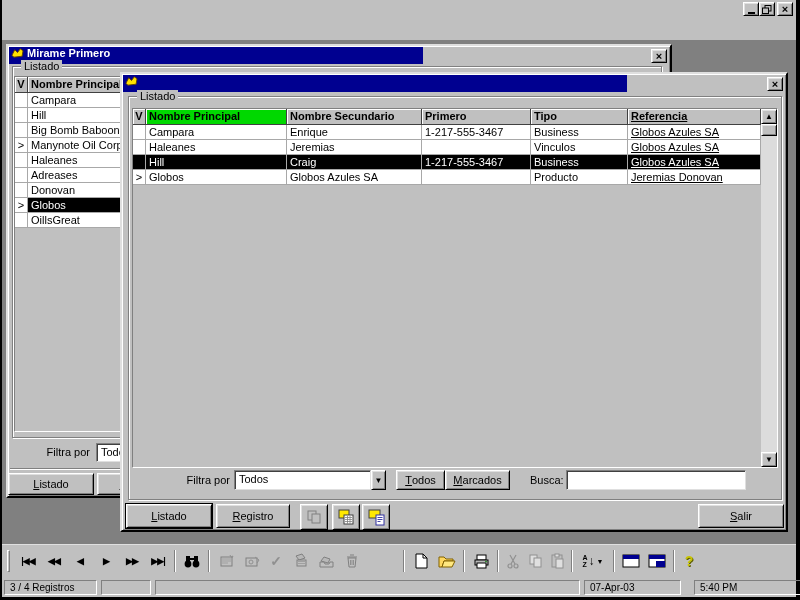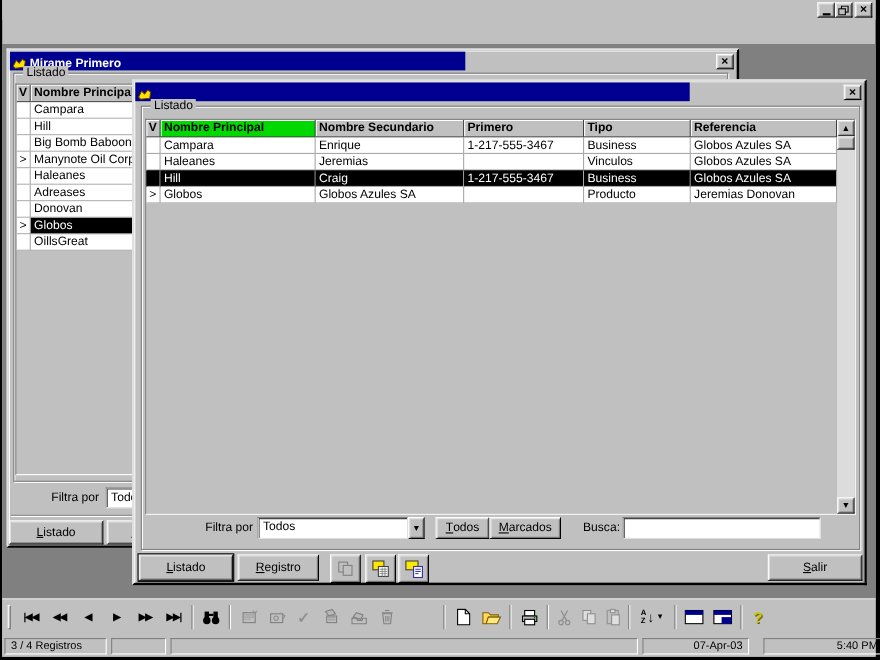--- a/index.html
+++ b/index.html
@@ -31,21 +31,21 @@
              border-bottom:1px solid #808080; box-shadow:0 1px 0 #fff; background:#c0c0c0; }
   .menu-item { padding:3px 8px; cursor:pointer; }
 
   
   .mdi { position:absolute; top:40px; left:0; width:100%; height:504px; background:#808080; }
   .window { position:absolute; }
   .win1 { left:4px; top:4px; width:666px; height:454px; }
   .win2 { left:118px; top:32px; width:668px; height:460px; z-index:5; }
   .child-titlebar { position:absolute; left:1px; top:1px; right:1px; height:17px; background:#c0c0c0; }
   .ct-blue { position:absolute; left:0; top:0; height:17px; background:#000090; display:flex;
-             align-items:flex-end; gap:3px; padding-left:2px; color:#fff; font-weight:bold; font-size:11px; white-space:nowrap; overflow:hidden; }
+             align-items:flex-start; gap:3px; padding-left:2px; color:#fff; font-weight:bold; font-size:11px; white-space:nowrap; overflow:hidden; }
   .win1 .ct-blue { width:414px; }
   .win2 .ct-blue { width:504px; }
   .ct-x { position:absolute; right:2px; top:2px; width:16px; height:14px; font-size:11px; font-weight:bold; }
 
   .groupbox { position:absolute; border:1px solid #808080; box-shadow: inset 1px 1px 0 #fff, 1px 1px 0 #fff; }
   .group-label { position:absolute; top:-7px; left:8px; background:#c0c0c0; padding:0 3px; font-size:11px; }
 
   
   .grid { position:absolute; background:#c0c0c0; border:1px solid; border-color:#808080 #fff #fff #808080; overflow:hidden; font-size:11px; }
   .grow { display:flex; height:15px; background:#fff; }
@@ -58,21 +58,21 @@
   .sel { background:#000 !important; color:#fff; }
   .gfill { flex:1; background:#c0c0c0; }
 
   
   .list1 { left:6px; top:30px; width:642px; height:356px; }
   .l1name { width:200px; flex:none; }
   
   .grid2 { left:10px; top:34px; width:646px; height:360px; }
   .c-np { width:141px; flex:none; } .c-ns { width:135px; flex:none; }
   .c-tel { width:109px; flex:none; } .c-tipo { width:97px; flex:none; }
-  .c-ref { flex:1; }
+  .c-ref { flex:1;text-decoration:underline; }
   .grid2-inner { position:absolute; left:0; top:0; right:16px; bottom:0; display:flex; flex-direction:column; }
   .vsb { position:absolute; right:0; top:0; width:16px; bottom:0; background:#dcdcdc; display:flex; flex-direction:column; }
   .sbb { width:16px; height:15px; font-size:8px; flex:none; }
   .sb-thumb { width:16px; height:12px; flex:none; }
   .sb-track { flex:1; }
 
   .label { font-size:11px; position:absolute; }
   .combo { position:absolute; display:flex; }
   .combo-field { flex:1; background:#fff; border:1px solid; border-color:#808080 #dfdfdf #dfdfdf #808080;
                  box-shadow: inset 1px 1px 0 #404040; font-size:11px; padding:2px 4px; overflow:hidden; white-space:nowrap; }
@@ -96,21 +96,21 @@
   .sortbox { display:flex; align-items:center; }
   .sort-letters { display:flex; flex-direction:column; font-size:7px; font-weight:bold; line-height:7px; }
   .sort-arrow { font-size:12px; font-weight:bold; margin-left:1px; }
   .dd-arrow { font-size:7px; margin-left:2px; color:#000; }
   .helpg { font-size:14px; font-weight:bold; color:#c8c400; text-shadow:1px 1px 0 #606000; }
 
   
   .statusbar { position:absolute; top:577px; left:0; width:100%; height:20px; background:#c0c0c0; }
   .spanel { position:absolute; top:3px; height:15px; border:1px solid; border-color:#808080 #fff #fff #808080;
             font-size:10px; padding:1px 5px; overflow:hidden; white-space:nowrap; }
-  .spanel.center { text-align:right; }
+  .spanel.center { text-align:left; }
 
   svg { display:block; }
 </style>
 </head>
 <body>
 
 <div class="screen">
 <div class="desktop">
 
   <div class="main-titlebar">

